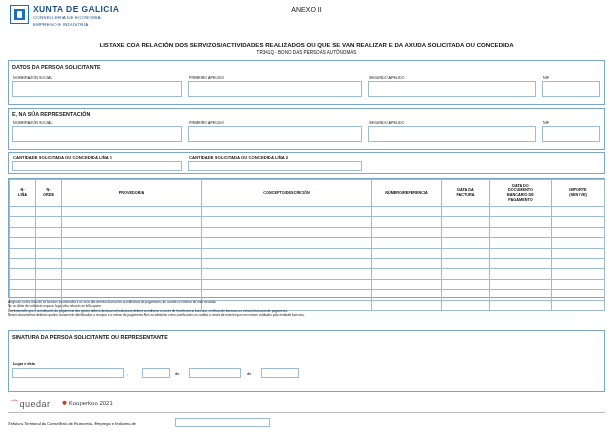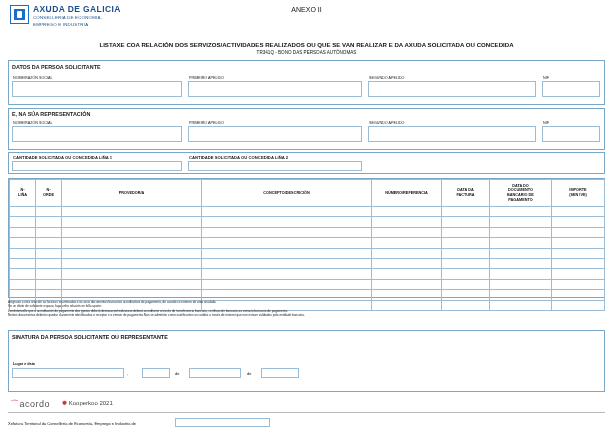--- a/index.html
+++ b/index.html
@@ -64,21 +64,21 @@
 <body>
 
 <div class="page">
 
   <div class="hdr">
     <div class="logo-box">
       <div class="logo-sq"></div>
       <div class="logo-in"></div>
     </div>
     <div class="brand">
-      <div class="b1">AXUDA DE GALICIA</div>
+      <div class="b1">XUNTA DE GALICIA</div>
       <div class="b2" style="white-space:pre-line;">CONSELLERÍA DE ECONOMÍA,
 EMPREGO E INDUSTRIA</div>
     </div>
     <div class="anexo">ANEXO II</div>
   </div>
 
   <div class="title1">LISTAXE COA RELACIÓN DOS SERVIZOS/ACTIVIDADES REALIZADOS OU QUE SE VAN REALIZAR E DA AXUDA SOLICITADA OU CONCEDIDA</div>
   <div class="title2">TR341Q - BONO DAS PERSOAS AUTÓNOMAS</div>
 
   <div class="sec" style="left:8px;top:60px;width:597px;height:45px;"></div>
@@ -256,19 +256,19 @@
   <div class="sign-title">SINATURA DA PERSOA SOLICITANTE OU REPRESENTANTE</div>
   <div class="lugar">Lugar e data</div>
   <div class="input" style="left:12px;top:368px;width:112px;height:10px;"></div>
   <div class="de1" style="left:127px;top:371px;">,</div>
   <div class="input" style="left:142px;top:368px;width:28px;height:10px;"></div>
   <div class="de1" style="left:175px;top:371px;">de</div>
   <div class="input" style="left:189px;top:368px;width:52px;height:10px;"></div>
   <div class="de1" style="left:247px;top:371px;">de</div>
   <div class="input" style="left:261px;top:368px;width:38px;height:10px;"></div>
 
-  <div class="foot-galicia"><span class="dot">⌒</span><span>acordo</span></div>
+  <div class="foot-galicia"><span class="dot">⌒</span><span>quedar</span></div>
   <div class="foot-kopa"><span class="k">✹</span> <span>Kooperkoo 2021</span></div>
   <div class="foot-rule"></div>
   <div class="xefatura">Xefatura Territorial da Consellería de Economía, Emprego e Industria de</div>
   <div class="xef-input"></div>
 
 </div>
 
 </body></html>

